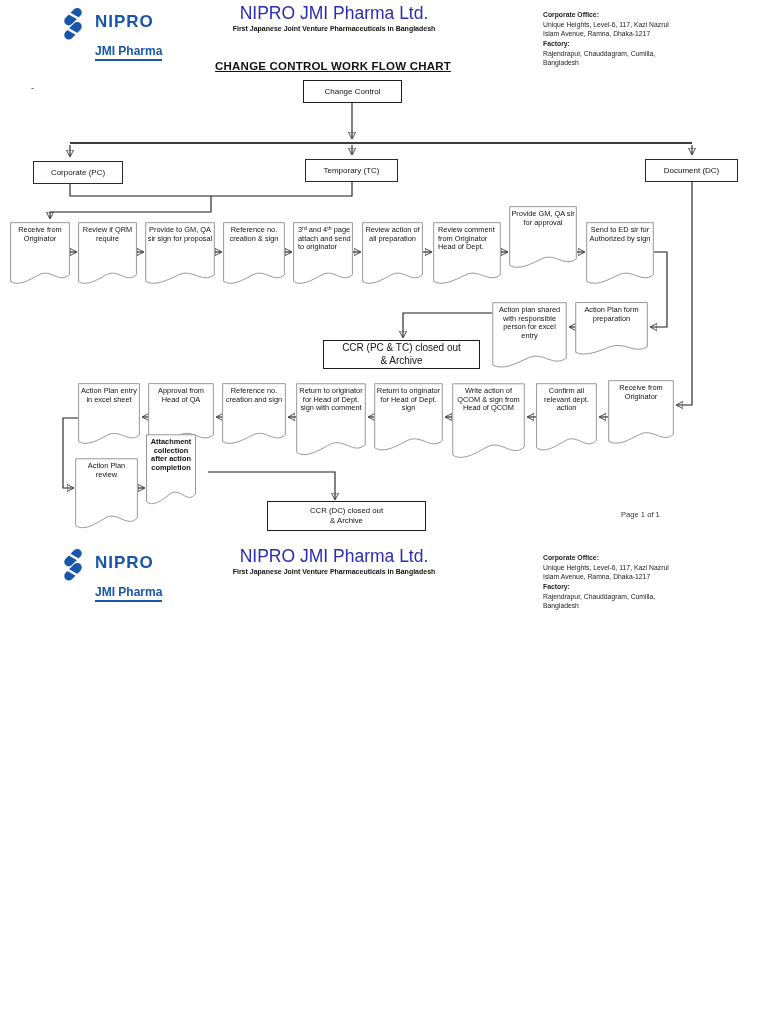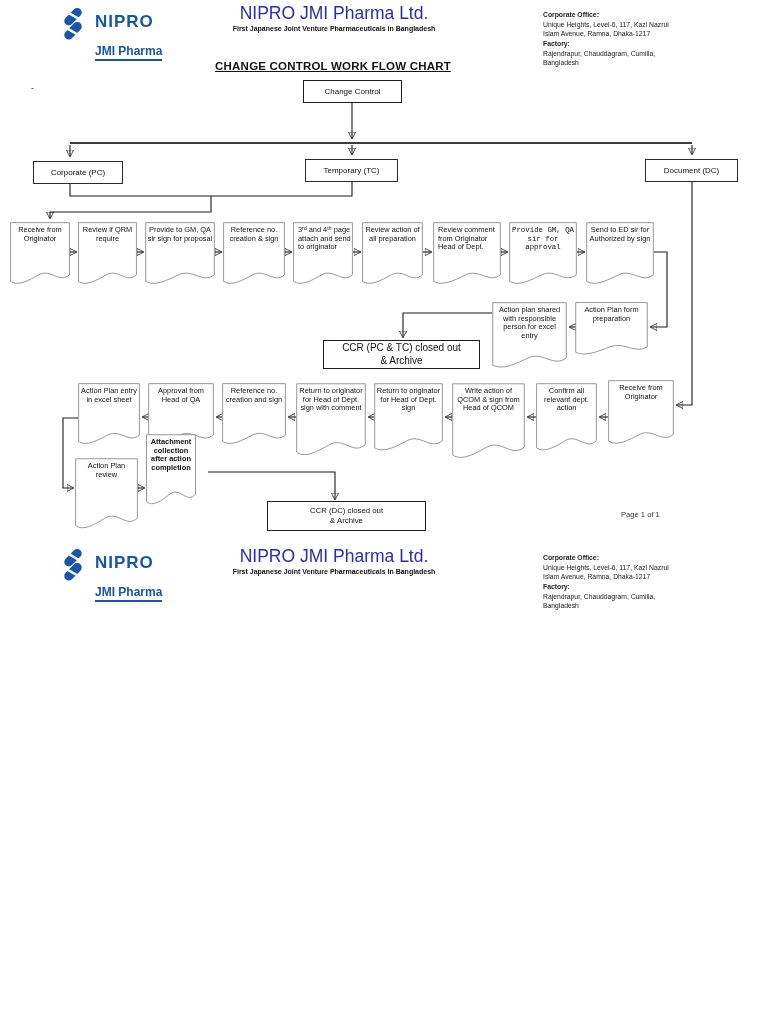--- a/index.html
+++ b/index.html
@@ -169,21 +169,21 @@
         <path d="M1,1 H99 V80 C82,94 68,70 48,80 C32,88 14,98 1,90 Z" fill="#fff" stroke="#979797" vector-effect="non-scaling-stroke"></path>
       </svg>
     <div class="lbl">Review action of all preparation</div>
   </div>
   <div class="doc-shape" style="left:433px;top:222px;width:68px;height:66px;">
     <svg viewBox="0 0 100 100" preserveAspectRatio="none">
         <path d="M1,1 H99 V80 C82,94 68,70 48,80 C32,88 14,98 1,90 Z" fill="#fff" stroke="#979797" vector-effect="non-scaling-stroke"></path>
       </svg>
     <div class="lbl ta-left">Review comment from Originator Head of Dept.</div>
   </div>
-  <div class="doc-shape" style="left:509px;top:222px;width:68px;height:66px;font-family:Liberation Mono, monospace;">
+  <div class="doc-shape" style="left:509px;top:206px;width:68px;height:66px;">
     <svg viewBox="0 0 100 100" preserveAspectRatio="none">
         <path d="M1,1 H99 V80 C82,94 68,70 48,80 C32,88 14,98 1,90 Z" fill="#fff" stroke="#979797" vector-effect="non-scaling-stroke"></path>
       </svg>
     <div class="lbl">Provide GM, QA sir for approval</div>
   </div>
   <div class="doc-shape" style="left:586px;top:222px;width:68px;height:66px;">
     <svg viewBox="0 0 100 100" preserveAspectRatio="none">
         <path d="M1,1 H99 V80 C82,94 68,70 48,80 C32,88 14,98 1,90 Z" fill="#fff" stroke="#979797" vector-effect="non-scaling-stroke"></path>
       </svg>
     <div class="lbl">Send to ED sir for Authorized by sign</div>

